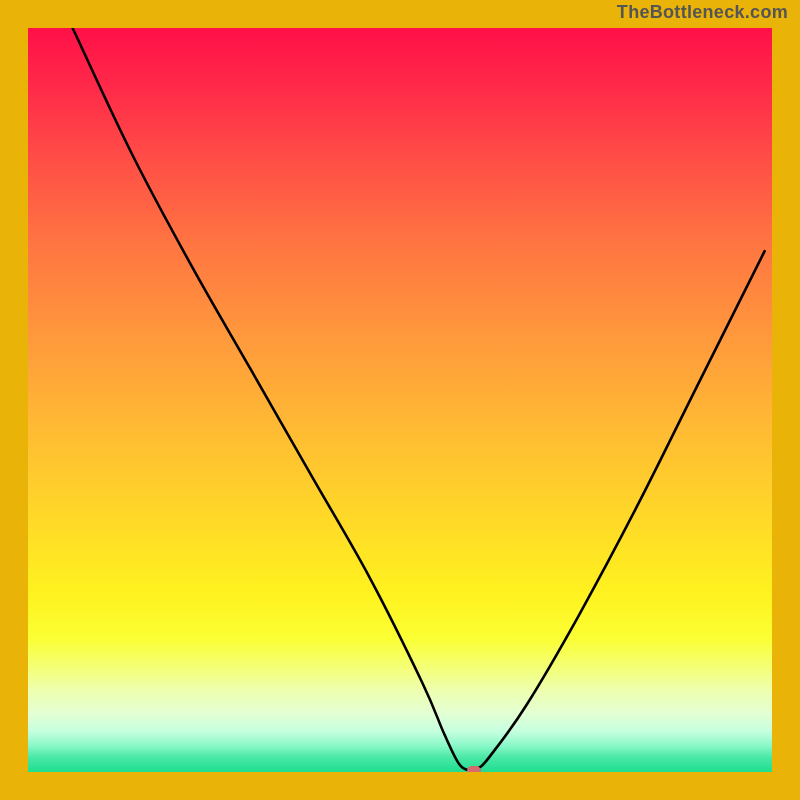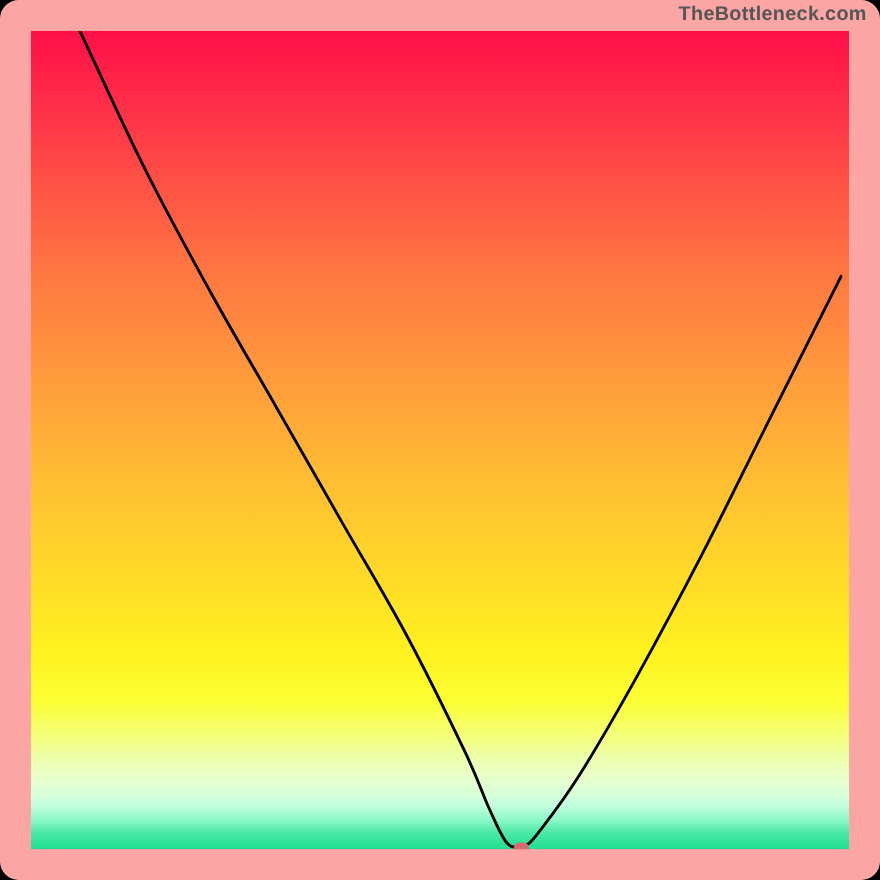--- a/index.html
+++ b/index.html
@@ -8,22 +8,21 @@
     width: 800px;
     height: 800px;
     background: #000;
     font-family: Arial, Helvetica, sans-serif;
     overflow: hidden;
   }
   .outer {
     position: relative;
     width: 800px;
     height: 800px;
-    background: #fca5a5;
-    border-radius: 17px;
+    background: #eab308;
   }
   .attrib {
     position: absolute;
     top: 2px;
     right: 12px;
     color: #555;
     font-size: 18px;
     font-weight: 600;
     letter-spacing: 0.3px;
   }

